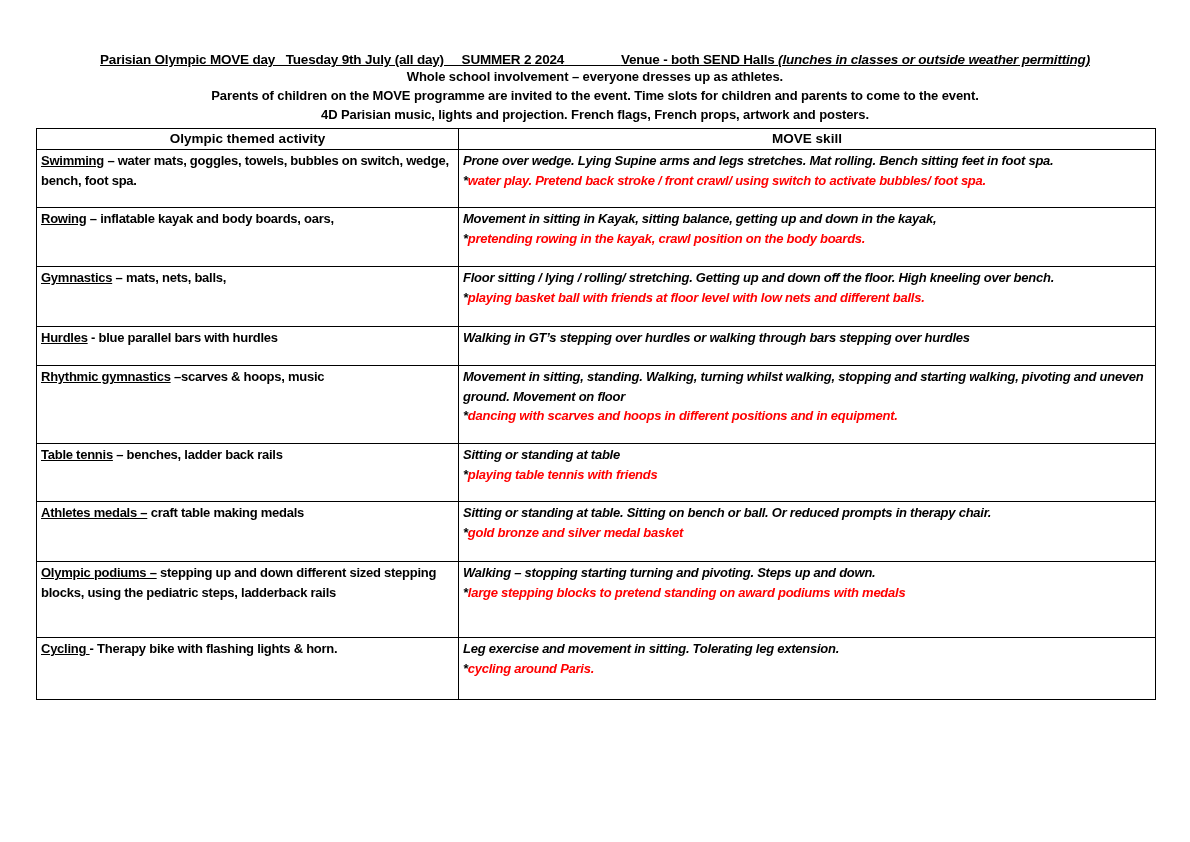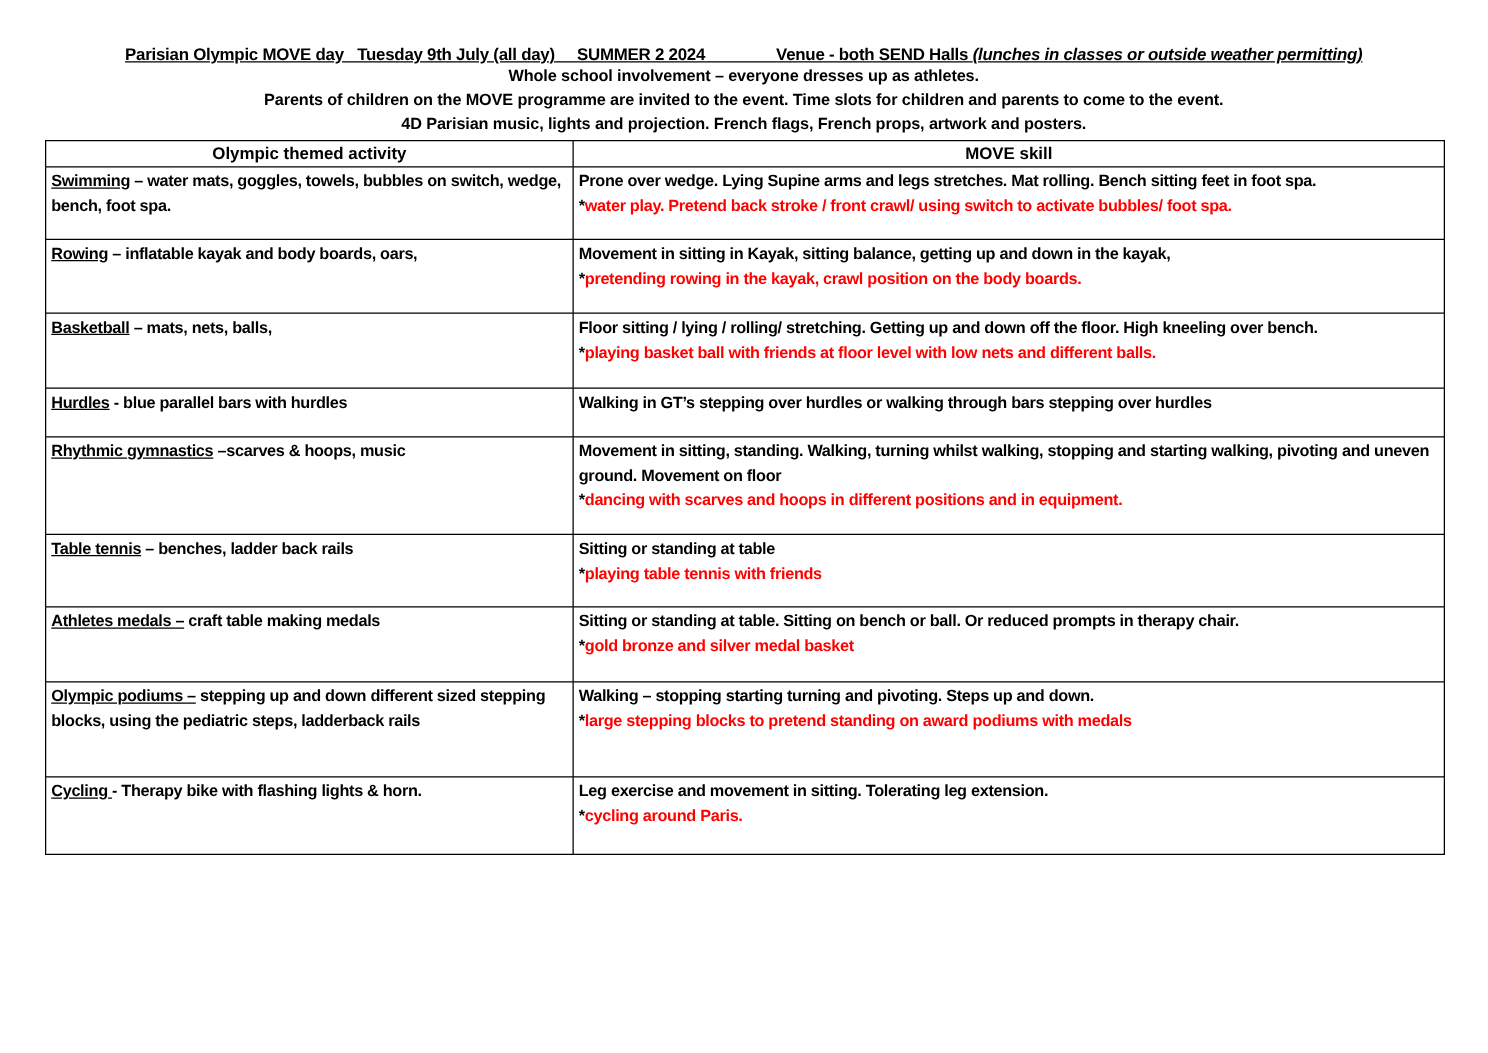--- a/index.html
+++ b/index.html
@@ -3,21 +3,21 @@
 <meta charset="utf-8">
 <style>
   html,body{margin:0;padding:0;}
   body{
     width:1190px;height:842px;background:#ffffff;
     font-family:"Liberation Sans", sans-serif;color:#000;
     overflow:hidden;
   }
   .page{width:1190px;height:842px;position:relative;}
   .doc-title{
-    padding-top:36px;text-align:center;font-weight:bold;font-size:13.5px;
+    padding-top:52px;text-align:center;font-weight:bold;font-size:13.5px;
     white-space:pre;text-decoration:underline;letter-spacing:-0.2px;
   }
   .doc-title .italic{font-style:italic;}
   .intro{
     text-align:center;font-weight:bold;font-size:13px;line-height:19px;
     letter-spacing:-0.1px;
   }
   .intro:first-of-type{margin-top:5px;}
   table.activity{
     border-collapse:collapse;table-layout:fixed;
@@ -28,21 +28,21 @@
     font-size:13px;font-weight:bold;
   }
   table.activity th{
     text-align:center;padding:0;font-size:13.5px;line-height:20px;
   }
   table.activity td{
     padding:1px 6px 2px 4px;line-height:19.5px;letter-spacing:-0.25px;
   }
   .u{text-decoration:underline;}
   .red{color:#ff0000;}
-  .skill-line,.act-text{display:block;}
+  .skill-line,.act-text{display:block;font-style:italic;}
 </style>
 </head>
 <body>
 
 <div class="page">
 
   <div class="doc-title"><span>Parisian Olympic MOVE day   Tuesday 9th July (all day)     SUMMER 2 2024</span><span>                </span><span>Venue - both SEND Halls </span><span class="italic">(lunches in classes or outside weather permitting)</span></div>
 
   <div class="intro">Whole school involvement – everyone dresses up as athletes.</div>
   <div class="intro">Parents of children on the MOVE programme are invited to the event. Time slots for children and parents to come to the event.</div>
@@ -70,21 +70,21 @@
 
     <tr style="height:59px">
       <td><span class="u">Rowing</span><span> – inflatable kayak and body boards, oars,</span></td>
       <td>
         <span class="skill-line">Movement in sitting in Kayak, sitting balance, getting up and down in the kayak,</span>
         <span class="skill-line"><span>*</span><span class="red">pretending rowing in the kayak, crawl position on the body boards.</span></span>
       </td>
     </tr>
 
     <tr style="height:60px">
-      <td><span class="u">Basketball</span><span> – mats, nets, balls,</span></td>
+      <td><span class="u">Gymnastics</span><span> – mats, nets, balls,</span></td>
       <td>
         <span class="skill-line">Floor sitting / lying / rolling/ stretching. Getting up and down off the floor. High kneeling over bench.</span>
         <span class="skill-line"><span>*</span><span class="red">playing basket ball with friends at floor level with low nets and different balls.</span></span>
       </td>
     </tr>
 
     <tr style="height:39px">
       <td><span class="u">Hurdles</span><span> - blue parallel bars with hurdles</span></td>
       <td>
         <span class="skill-line">Walking in GT’s stepping over hurdles or walking through bars stepping over hurdles</span>

